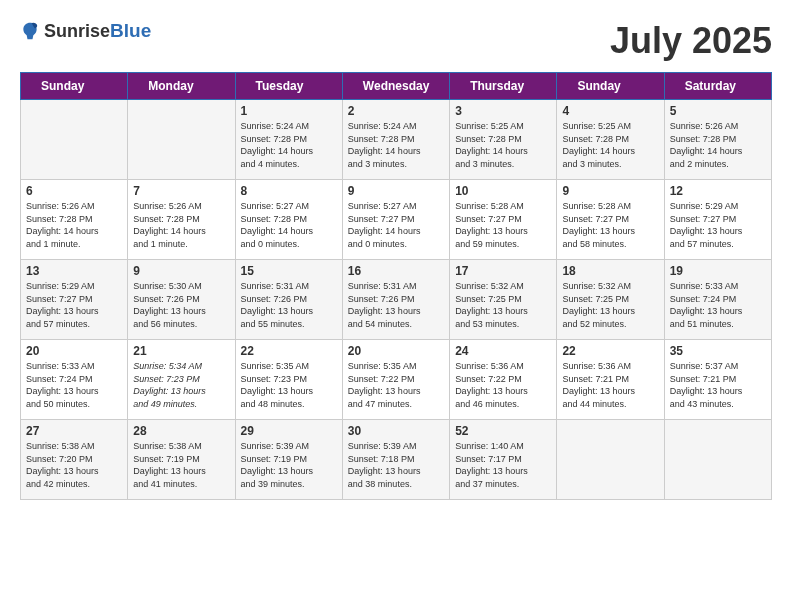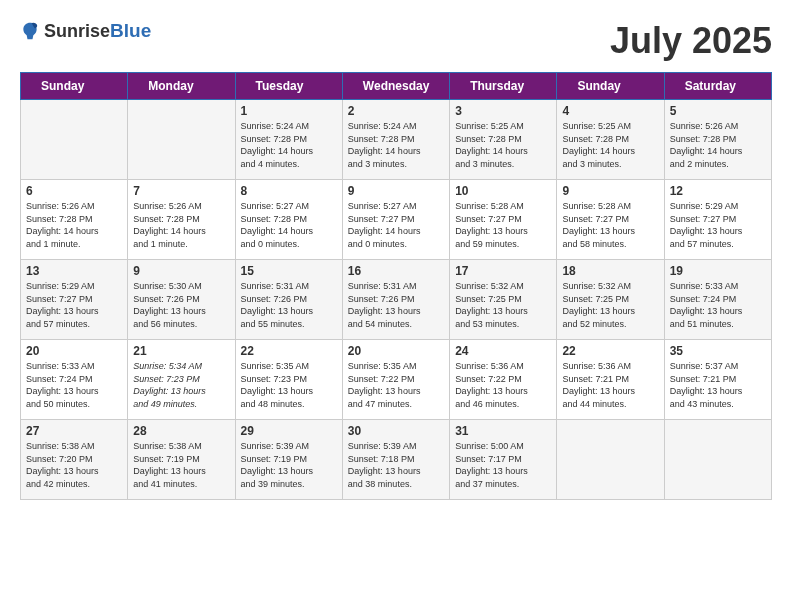--- a/index.html
+++ b/index.html
@@ -344,22 +344,22 @@
 and 39 minutes.</div>
         </td>
         <td>
           <span class="day-number">30</span>
           <div class="day-info" style="white-space: pre-line;">Sunrise: 5:39 AM
 Sunset: 7:18 PM
 Daylight: 13 hours
 and 38 minutes.</div>
         </td>
         <td>
-          <span class="day-number">31</span>
-          <div class="day-info" style="white-space: pre-line;">Sunrise: 5:00 AM
+          <span class="day-number">52</span>
+          <div class="day-info" style="white-space: pre-line;">Sunrise: 1:40 AM
 Sunset: 7:17 PM
 Daylight: 13 hours
 and 37 minutes.</div>
         </td>
         <td class="empty"></td>
         <td class="empty"></td>
       </tr>
     </tbody>
 </table>
 

